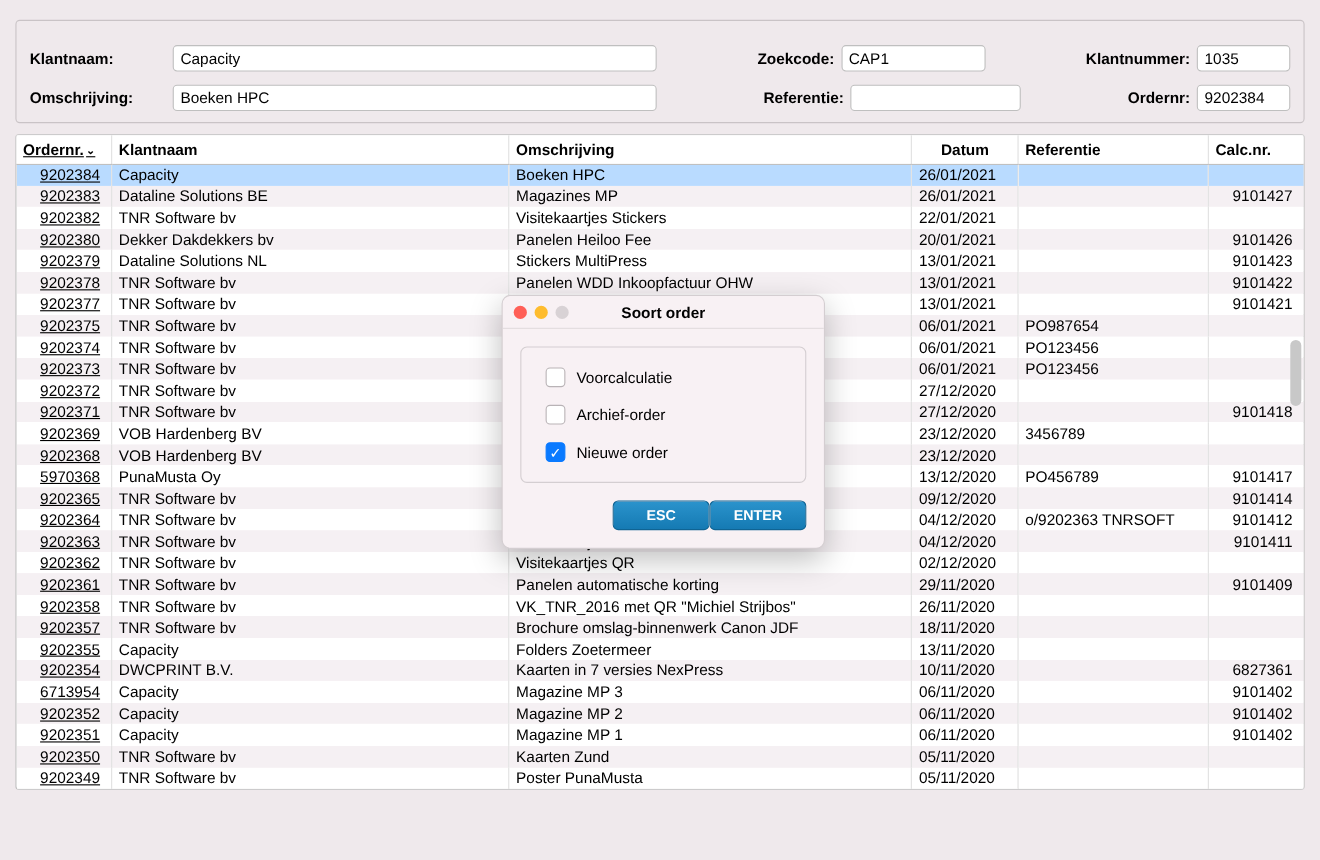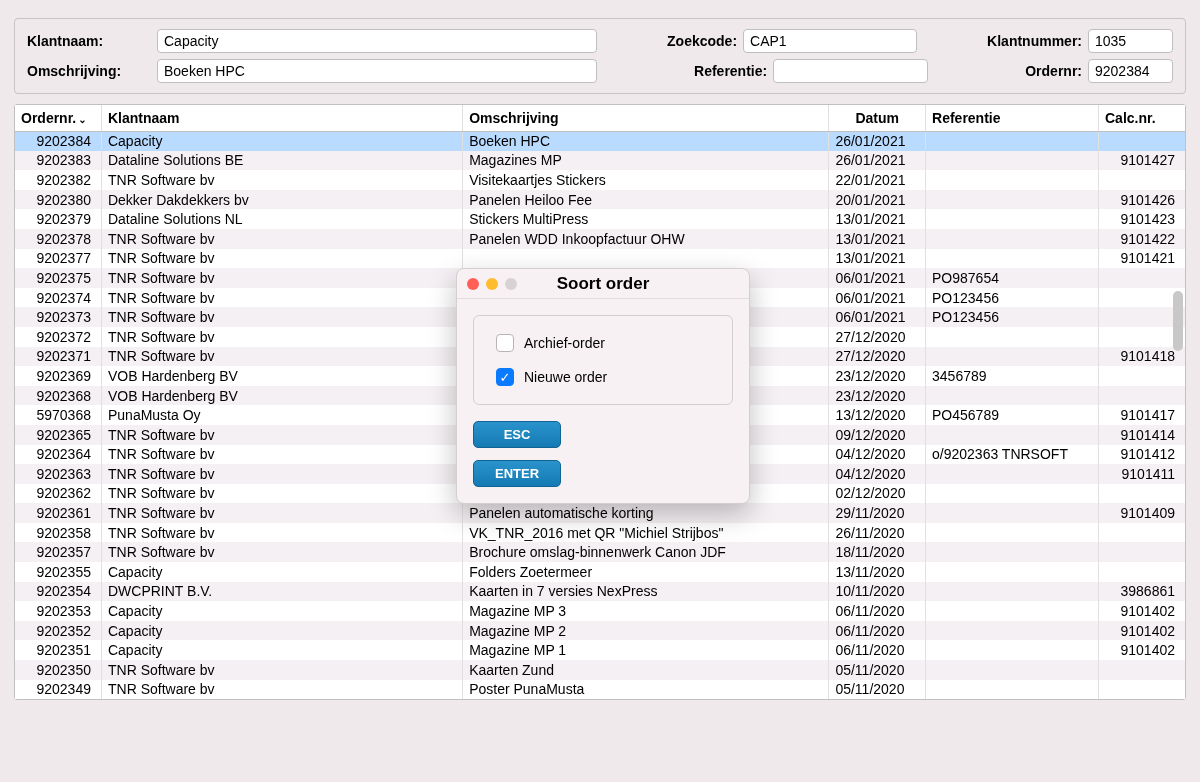--- a/index.html
+++ b/index.html
@@ -16,20 +16,21 @@
     margin: 18px 14px 10px 14px;
     background: #efe9ec;
     border: 1px solid #c9c3c6;
     border-radius: 4px;
     padding: 10px 12px;
   }
   .form-row {
     display: flex;
     align-items: center;
     margin-bottom: 6px;
+    margin-top: 12px;
   }
   .form-row:last-child { margin-bottom: 0; }
   .field-group { display: flex; align-items: center; }
   .field-label { font-weight: 600; margin-right: 6px; white-space: nowrap; }
   .field-input {
     background: #fff;
     border: 1px solid #bfbfbf;
     border-radius: 4px;
     padding: 3px 6px;
     height: 24px;
@@ -59,21 +60,21 @@
     border-right: 1px solid #e0e0e0;
     white-space: nowrap;
     overflow: hidden;
     text-overflow: ellipsis;
     height: 19.6px;
   }
   td:last-child { border-right: none; text-align: right; }
   tbody tr:nth-child(even) td { background: #f5f0f3; }
   tbody tr:nth-child(odd) td { background: #fff; }
   tbody tr.selected td { background: #b9dbff !important; }
-  .col-ordernr { width: 85px; text-align: right; padding-right: 10px;}
+  .col-ordernr { width: 85px; text-align: right; padding-right: 10px; text-decoration: underline;}
   th.col-ordernr { text-align: left; padding-right:0; padding-left:6px;}
   .col-klant { width: 355px; }
   .col-omschr { width: 360px; }
   .col-datum { width: 95px; margin-left: 36px; }
   .col-ref { width: 170px; }
   .col-calc { width: 85px; text-align: right; padding-right:10px;}
   th.col-calc { text-align: left; }
   .scrollbar-thumb {
     position: absolute;
     right: 2px; top: 186px; width: 10px; height: 60px;
@@ -99,21 +100,21 @@
     position: relative;
     border-bottom: 1px solid #e2dcde;
   }
   .traffic-lights { display: flex; gap: 7px; align-items: center; }
   .tl { width: 12px; height: 12px; border-radius: 50%; }
   .tl-red { background: #ff5f57; }
   .tl-yellow { background: #febc2e; }
   .tl-grey { background: #d8d2d5; }
   .modal-title {
     position: absolute; left: 0; right: 0; text-align: center;
-    font-weight: 600; font-size: 17px; pointer-events: none;
+    font-weight: 600; font-size: 14px; pointer-events: none;
   }
   .modal-body {
     padding: 16px;
   }
   .options-box {
     border: 1px solid #d4ced1;
     border-radius: 6px;
     padding: 18px 22px;
     background: #f8f1f4;
   }
@@ -126,23 +127,22 @@
   .checkbox {
     width: 18px; height: 18px; border-radius: 4px;
     border: 1px solid #b9b3b6; background: #fff;
     margin-right: 10px;
     display: inline-flex; align-items: center; justify-content: center;
     flex-shrink: 0;
   }
   .checkbox.checked { background: #0a7aff; border-color: #0a7aff; }
   .checkmark { color: #fff; font-size: 13px; line-height: 1; }
   .modal-buttons {
-    display: flex; justify-content: flex-end; gap: 12px;
+    display: flex; justify-content: flex-end; 
     padding: 0 16px 16px 16px;
-    flex-direction: column;
   }
   .btn {
     background: #1c7fb8;
     background: linear-gradient(#2a93cc, #157ab3);
     color: #fff;
     border: 1px solid #0f6494;
     border-radius: 5px;
     padding: 5px 0;
     width: 88px;
     text-align: center;
@@ -155,21 +155,21 @@
 <body>
 
 <div class="form-panel">
   <div class="form-row">
     <div class="field-group" style="width:130px;">
       <span class="field-label">Klantnaam:</span>
     </div>
     <input class="field-input" style="width: 440px;" value="Capacity">
     <div style="flex:1"></div>
     <span class="field-label">Zoekcode:</span>
-    <input class="field-input" style="width: 174px;" value="CAP1">
+    <input class="field-input" style="width: 131px;" value="CAP1">
     <div style="flex:1"></div>
     <span class="field-label">Klantnummer:</span>
     <input class="field-input" style="width: 85px;" value="1035">
   </div>
   <div class="form-row">
     <div class="field-group" style="width:130px;">
       <span class="field-label">Omschrijving:</span>
     </div>
     <input class="field-input" style="width: 440px;" value="Boeken HPC">
     <div style="flex:1"></div>
@@ -379,24 +379,24 @@
           <td class="col-datum">13/11/2020</td>
           <td class="col-ref"></td>
           <td class="col-calc"></td>
         </tr>
         <tr>
           <td class="col-ordernr">9202354</td>
           <td class="col-klant">DWCPRINT B.V.</td>
           <td class="col-omschr">Kaarten in 7 versies NexPress</td>
           <td class="col-datum">10/11/2020</td>
           <td class="col-ref"></td>
-          <td class="col-calc">3986861</td>
-        </tr>
-        <tr>
-          <td class="col-ordernr">9202353</td>
+          <td class="col-calc">6827361</td>
+        </tr>
+        <tr>
+          <td class="col-ordernr">6713954</td>
           <td class="col-klant">Capacity</td>
           <td class="col-omschr">Magazine MP 3</td>
           <td class="col-datum">06/11/2020</td>
           <td class="col-ref"></td>
           <td class="col-calc">9101402</td>
         </tr>
         <tr>
           <td class="col-ordernr">9202352</td>
           <td class="col-klant">Capacity</td>
           <td class="col-omschr">Magazine MP 2</td>
@@ -437,20 +437,24 @@
   <div class="modal-titlebar">
     <div class="traffic-lights">
       <div class="tl tl-red"></div>
       <div class="tl tl-yellow"></div>
       <div class="tl tl-grey"></div>
     </div>
     <div class="modal-title">Soort order</div>
   </div>
   <div class="modal-body">
     <div class="options-box" id="options-box">
+        <div class="option-row">
+          <span class="checkbox"></span>
+          <span>Voorcalculatie</span>
+        </div>
         <div class="option-row">
           <span class="checkbox"></span>
           <span>Archief-order</span>
         </div>
         <div class="option-row">
           <span class="checkbox checked">
             <span class="checkmark">✓</span>
           </span>
           <span>Nieuwe order</span>
         </div>

